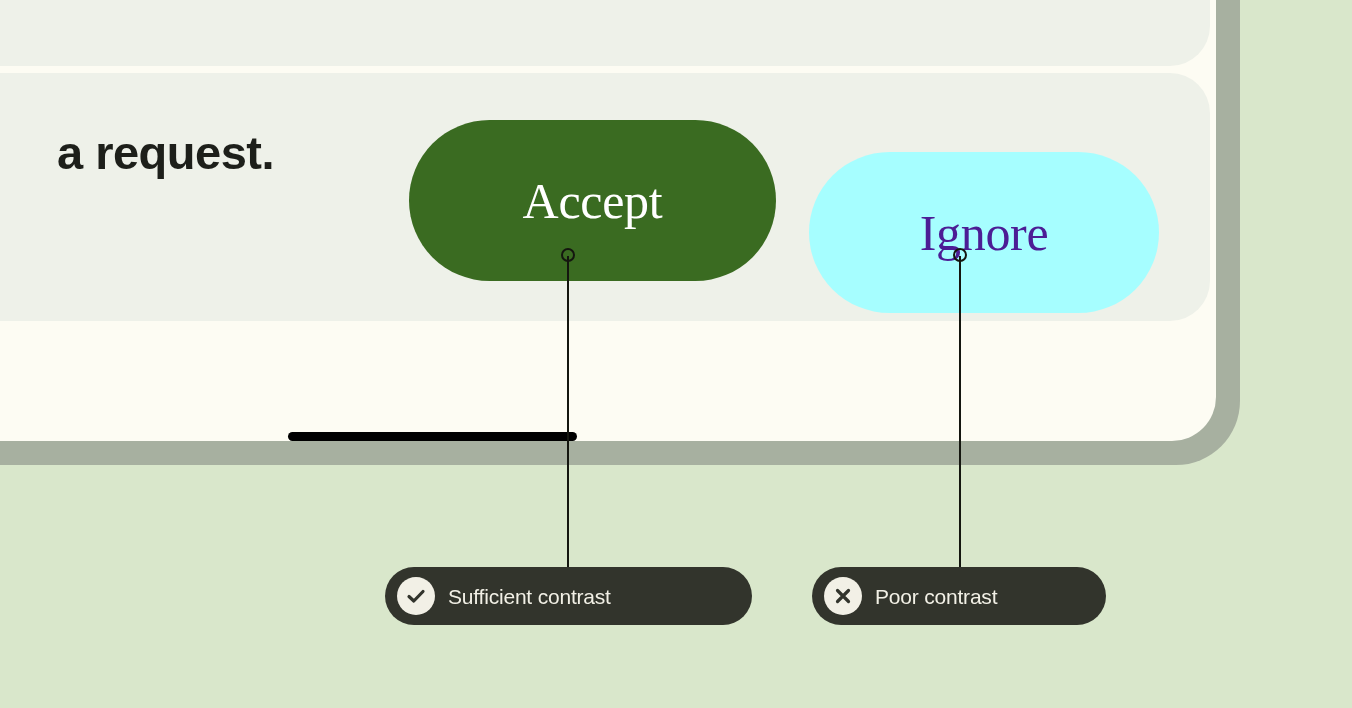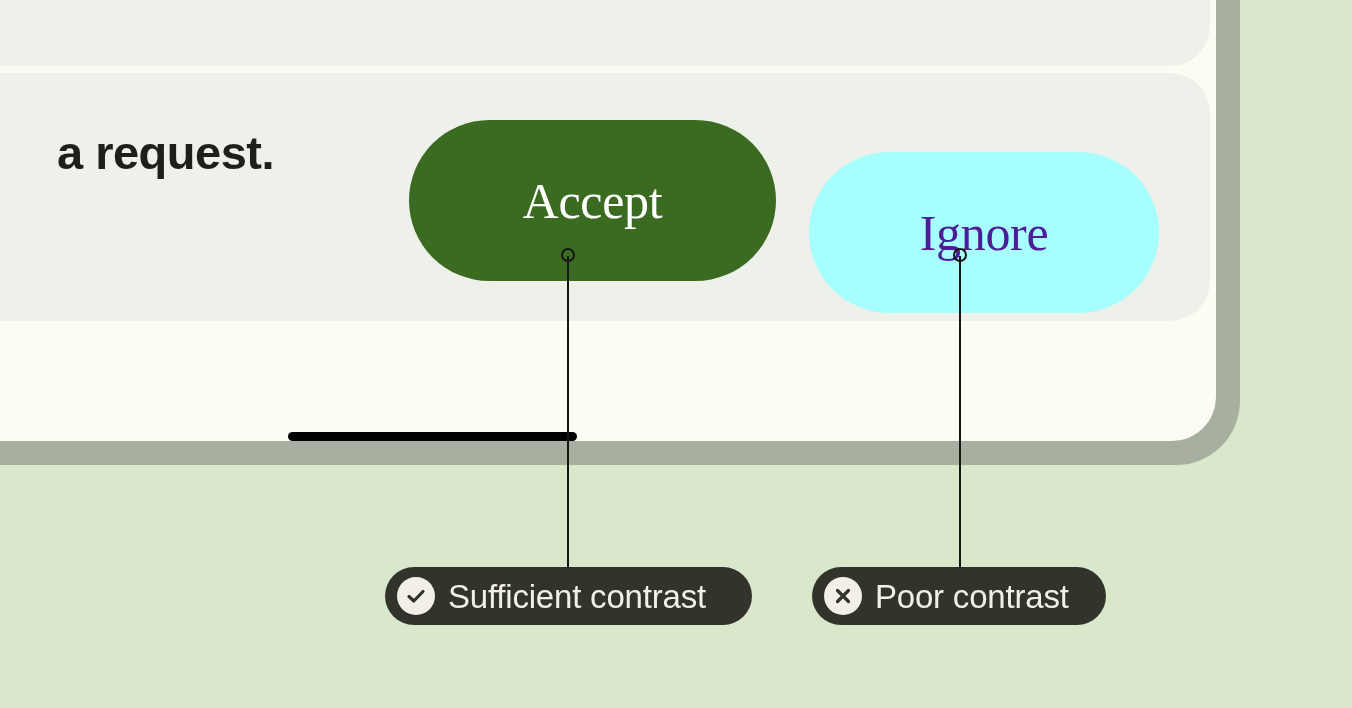--- a/index.html
+++ b/index.html
@@ -169,21 +169,21 @@
     border-radius: 50%;
     background: #f2f0e6;
     display: flex;
     align-items: center;
     justify-content: center;
     flex: 0 0 auto;
     margin-right: 13px;
   }
   .badge-icon svg { display: block; }
   .badge-label {
-    font-size: 33px;
+    font-size: 21px;
     font-weight: 400;
     color: #f2f0e6;
     letter-spacing: -0.2px;
     white-space: nowrap;
     line-height: 1;
   }
 </style>
 </head>
 <body>
 

